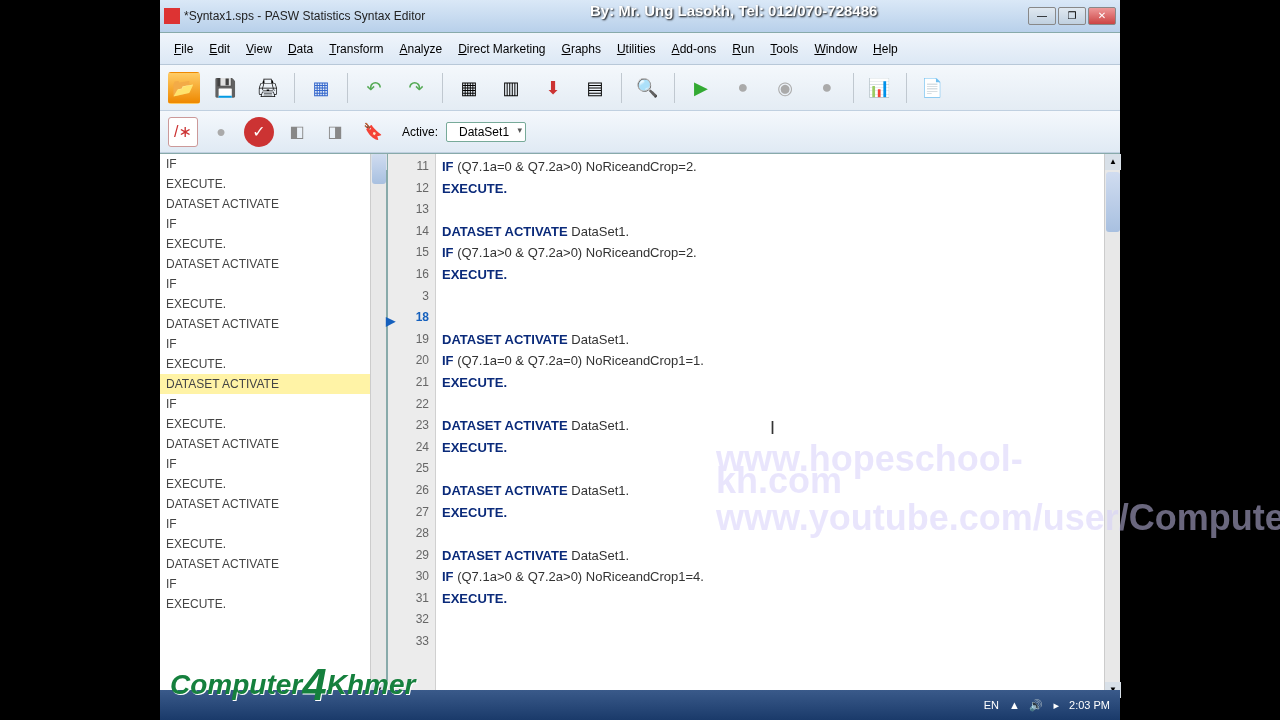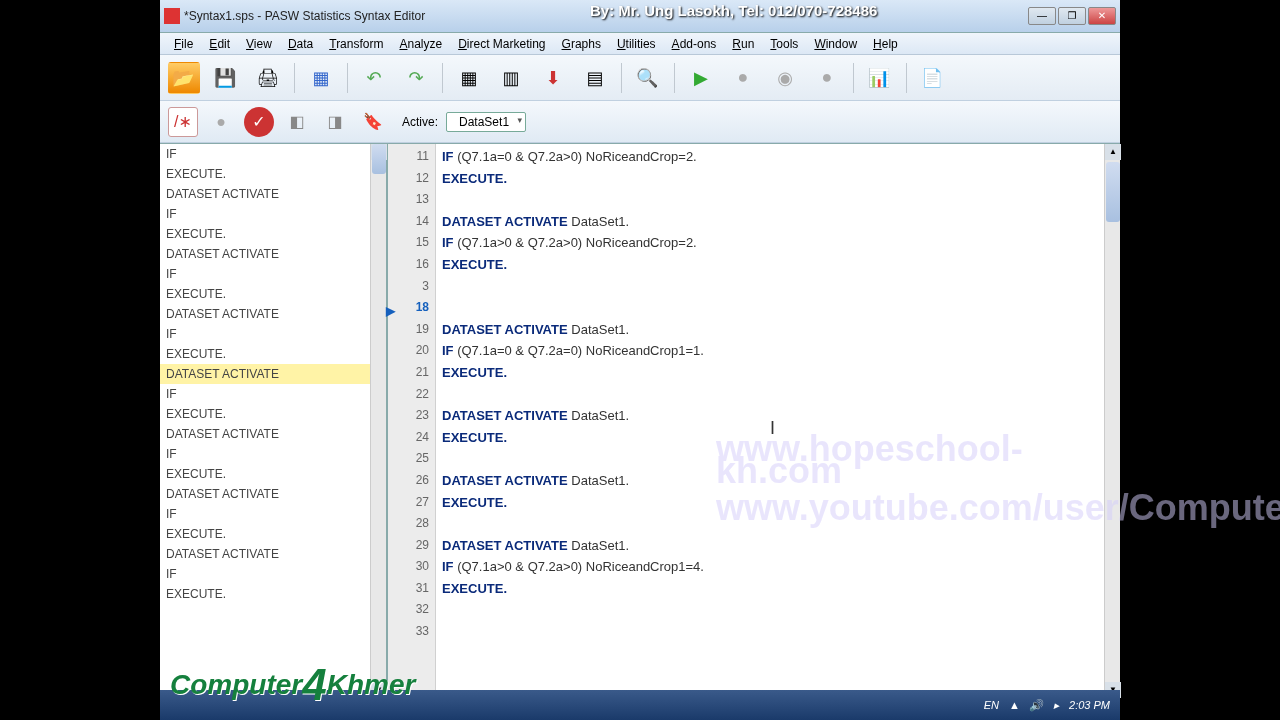--- a/index.html
+++ b/index.html
@@ -5,21 +5,21 @@
 * { margin: 0; padding: 0; box-sizing: border-box; font-family: Tahoma, sans-serif; }
 body { width: 1280px; height: 720px; background: #000; overflow: hidden; position: relative; }
 .app-window { position: absolute; left: 160px; top: 0; width: 960px; height: 720px; background: #fff; display: flex; flex-direction: column; }
 .titlebar { height: 33px; background: linear-gradient(#dae8f7,#b8d0ea); display: flex; align-items: center; border-bottom: 1px solid #8aa; }
 .titlebar-icon { width: 16px; height: 16px; margin: 0 4px; background: #d33; display: inline-block; }
 .titlebar-text { font-size: 12px; color: #222; flex: 0 0 auto; }
 .overlay-text { position: absolute; left: 590px; top: 2px; color: #fff; font-size: 15px; font-weight: bold; text-shadow: 1px 1px 2px #000; z-index: 20; }
 .win-btns { margin-left: auto; display: flex; gap: 2px; margin-right: 4px; }
 .win-btn { width: 28px; height: 18px; background: linear-gradient(#e0e8f0,#c0d0e0); border: 1px solid #888; border-radius: 2px; font-size: 10px; text-align: center; line-height: 16px; }
 .win-btn.close { background: linear-gradient(#e99,#c44); color:#fff; }
-.menubar { height: 22px; background: linear-gradient(#f0f5fb,#dce8f5); display: flex; align-items: center; padding: 0 6px; font-size: 12px; border-bottom: 1px solid #b8c8d8; }
+.menubar { height: 32px; background: linear-gradient(#f0f5fb,#dce8f5); display: flex; align-items: center; padding: 0 6px; font-size: 12px; border-bottom: 1px solid #b8c8d8; }
 .menubar span { padding: 2px 8px; cursor: default; }
 .menubar span u { text-decoration: underline; }
 .toolbar1 { height: 46px; background: linear-gradient(#f4f8fc,#e4ecf4); display: flex; align-items: center; padding: 4px 8px; gap: 10px; border-bottom: 1px solid #c0d0e0; }
 .tb-icon { width: 32px; height: 32px; border: 1px solid transparent; border-radius: 3px; display: inline-flex; align-items: center; justify-content: center; font-size: 18px; }
 .tb-sep { width: 1px; height: 30px; background: #c0c8d0; }
 .toolbar2 { height: 42px; background: linear-gradient(#f4f8fc,#e0eaf4); display: flex; align-items: center; padding: 4px 8px; gap: 8px; border-bottom: 1px solid #c0d0e0; }
 .tb2-icon { width: 30px; height: 30px; display: inline-flex; align-items: center; justify-content: center; font-size: 16px; border-radius: 3px;}
 .active-label { font-size: 12px; margin-left: 6px; }
 .active-combo { border: 1px solid #7a9; background: #fff; padding: 2px 16px 2px 12px; font-size: 12px; position: relative; border-radius: 2px; }
 .active-combo::after { content: "▾"; position: absolute; right: 3px; font-size: 9px; color: #555;}
@@ -37,21 +37,21 @@
 .gutter-line .arrow { position: absolute; left: -2px; top: 4px; color: #1560bd; font-size: 12px; }
 .code-area { flex: 1; font-size: 13px; padding: 2px 0 0 6px; line-height: 21.6px; color: #333; position: relative; }
 .code-line { height: 21.6px; white-space: nowrap; }
 .kw { color: #0a2a7a; font-weight: bold; }
 .editor-scroll { width: 16px; background: #e8e8e8; border-left: 1px solid #ccc; position: relative; }
 .editor-scroll-thumb { position: absolute; top: 18px; left: 1px; width: 14px; height: 60px; background: linear-gradient(#d0dcf0,#a8c0e0); border-radius: 3px; }
 .statusbar { height: 22px; background: linear-gradient(#f0f4f8,#e0e6ec); border-top: 1px solid #c0c8d0; display: flex; align-items: center; font-size: 11px; color: #333; }
 .status-left { flex: 1; }
 .status-cell { border-left: 1px solid #c0c8d0; padding: 0 12px; height: 100%; display: flex; align-items: center; }
 .taskbar { position: absolute; left: 160px; bottom: 0; width: 960px; height: 30px; background: linear-gradient(#3a5a8a,#1a3a6a); display: flex; align-items: center; z-index: 15; }
-.taskbar-right { margin-left: auto; display: flex; align-items: center; gap: 10px; padding-right: 10px; color: #fff; font-size: 11px; font-style: italic; }
+.taskbar-right { margin-left: auto; display: flex; align-items: center; gap: 10px; padding-right: 10px; color: #fff; font-size: 11px; }
 .logo-overlay { position: absolute; left: 170px; bottom: 10px; z-index: 25; font-size: 28px; font-weight: bold; font-style: italic; color: #15803d; text-shadow: 1px 1px 0 #fff; }
 .logo-overlay .big4 { font-size: 44px; vertical-align: -6px; }
 .watermark { position: absolute; left: 270px; top: 294px; font-size: 36px; color: #d4cdfb; opacity: 0.5; font-weight: bold; z-index: 1; pointer-events: none; margin-left: 10px; }
 .watermark2 { position: absolute; left: 280px; top: 353px; font-size: 36px; color: #d4cdfb; opacity: 0.5; font-weight: bold; z-index: 1; pointer-events: none;}
 .cursor-ibeam { position: absolute; font-size: 18px; color: #333; pointer-events: none; z-index: 5; }
 </style>
 </head>
 <body>
 
 <div class="app-window">

